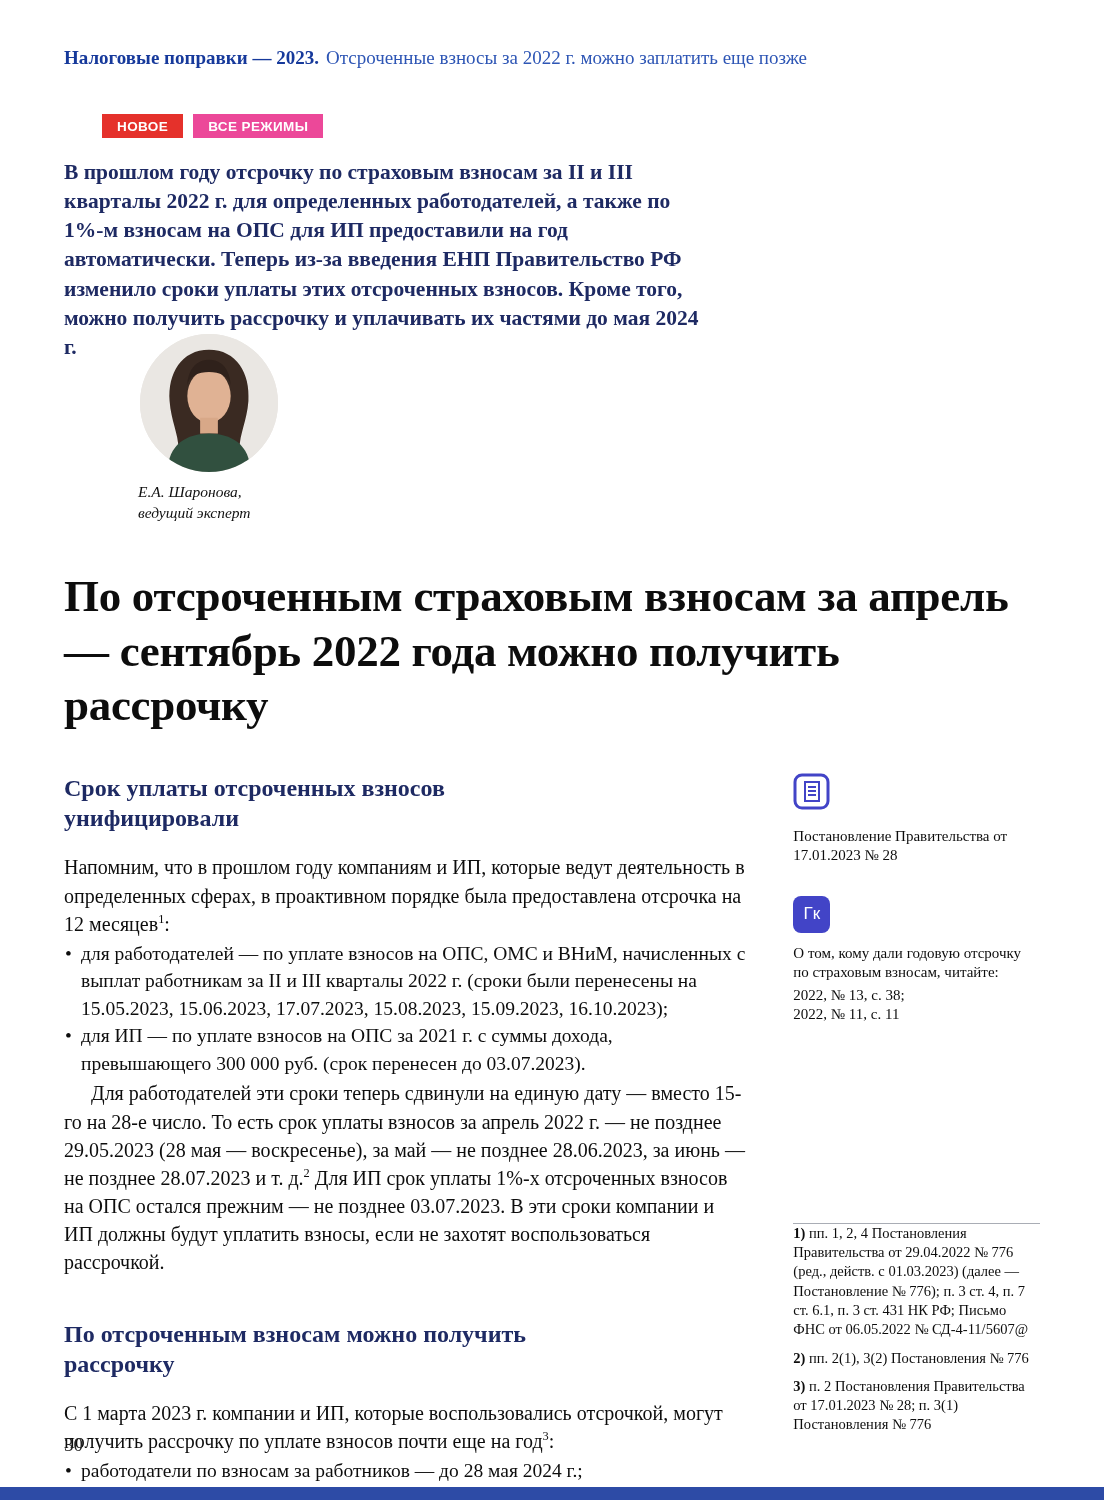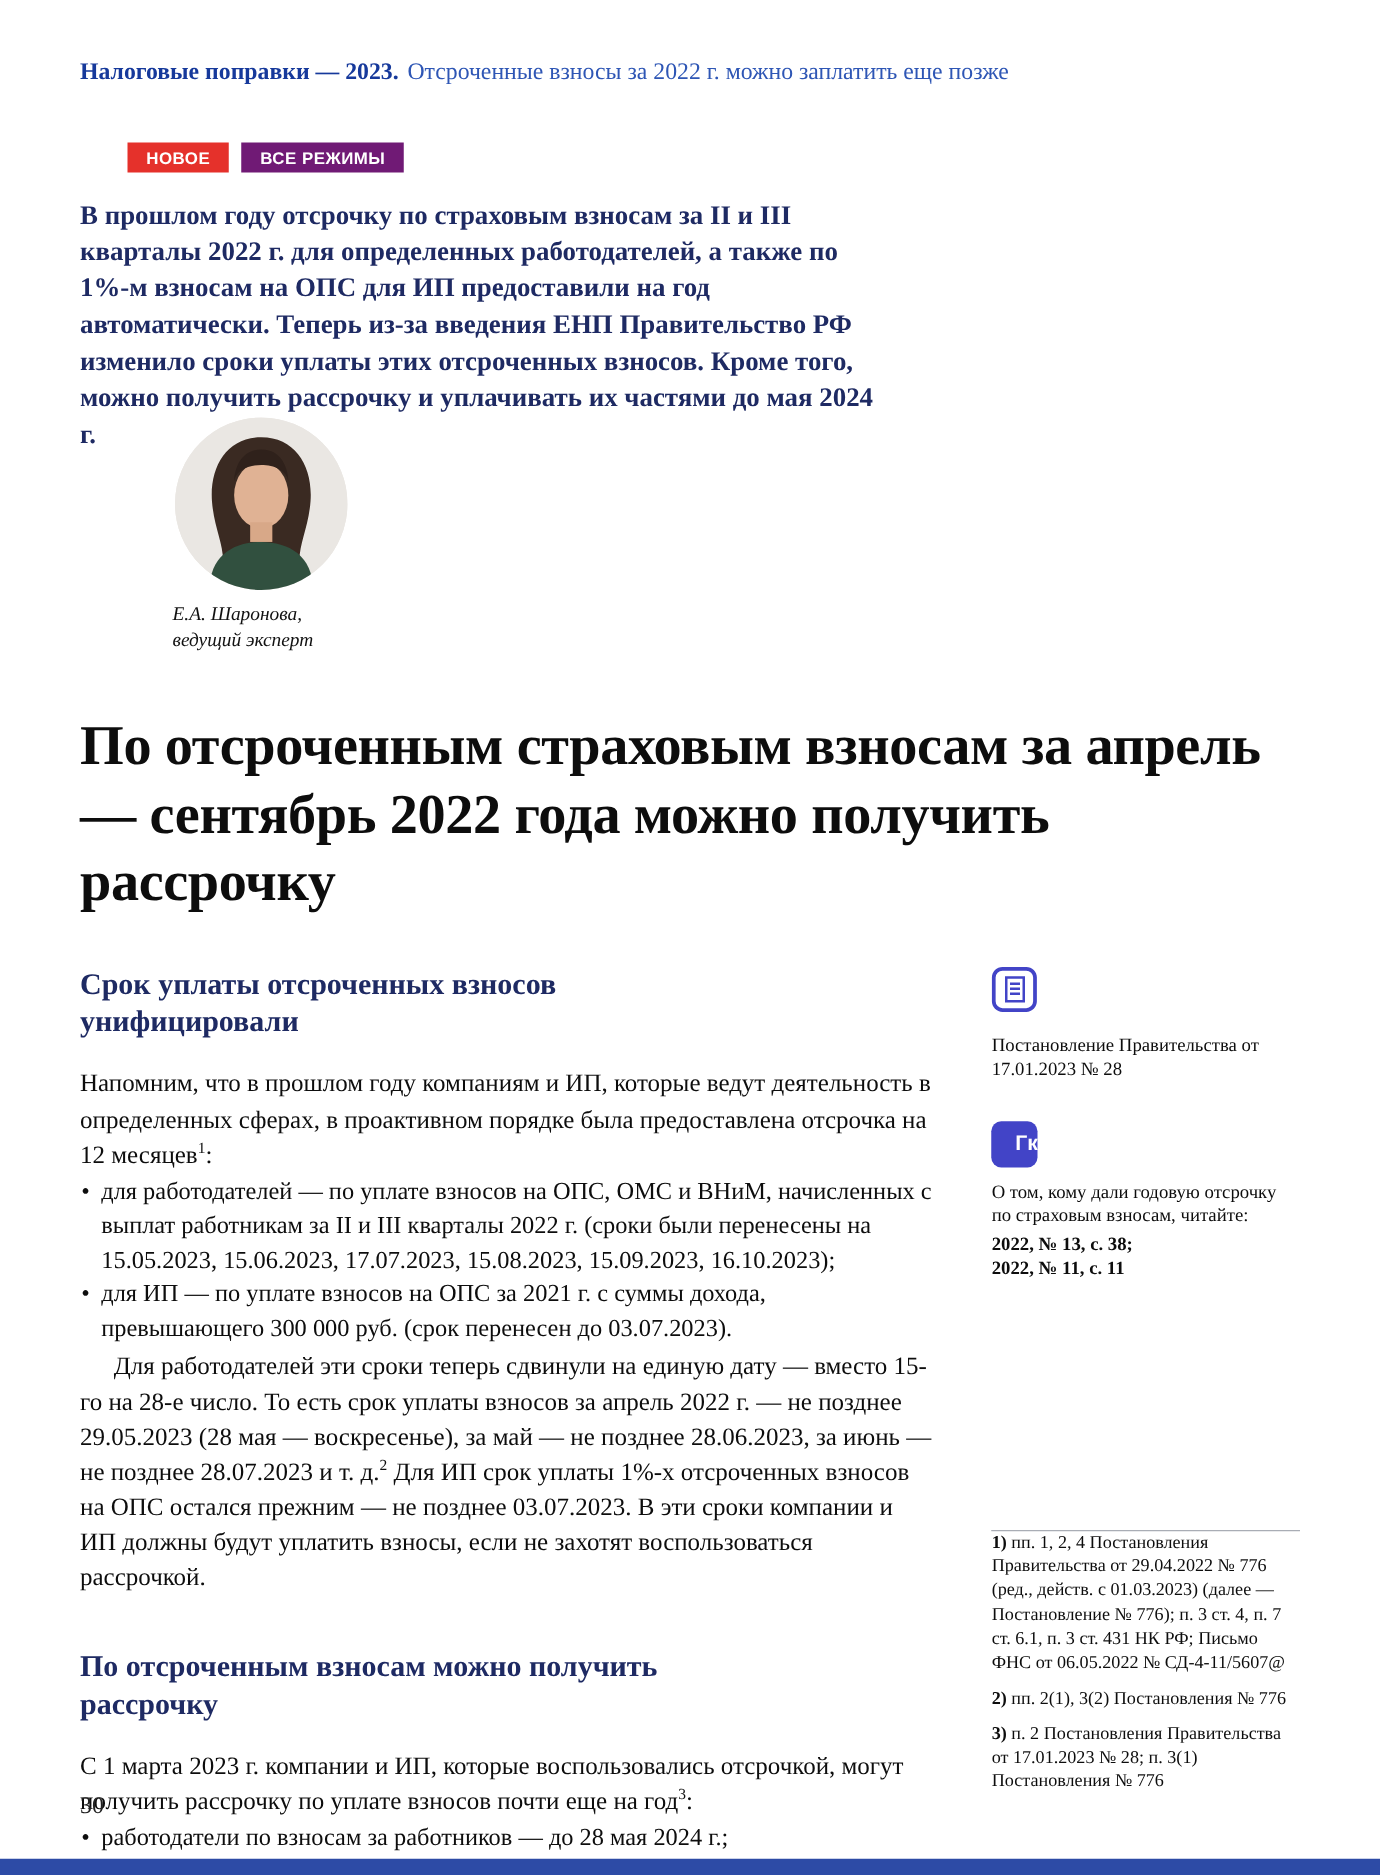--- a/index.html
+++ b/index.html
@@ -20,21 +20,21 @@
   .header-rest { color: #2e56b5; margin-left: 7px; }
 
   
   .badges { margin-top: 44px; display: flex; gap: 10px; margin-left: 38px; }
   .badge {
     color: #fff; font-family: "Liberation Sans", sans-serif;
     font-weight: 700; font-size: 13.5px; letter-spacing: .4px;
     padding: 5px 15px 4px 15px; display: inline-block;
   }
   .badge-red { background: #e5312b; }
-  .badge-indigo { background: #701a75; }
+  .badge-indigo { background: #ec4899; }
 
   
   .lead-row { margin-top: 20px; display: flex; flex-direction: column; }
   .lead {
     width: 650px; margin: 0;
     color: #1e2a63; font-weight: 700;
     font-size: 21.5px; line-height: 1.36;
   }
   .author { margin-left: 74px; width: 190px; margin-top: -28px; }
   .author-photo {
@@ -71,24 +71,24 @@
     font-size: 19.5px; line-height: 1.41;
   }
   .bullets li::before { content: "\2022"; position: absolute; left: 1px; }
 
   
   .side-block { line-height: 1.3; }
   .side-text { margin-top: 11px; }
   .gk-block { margin-top: 30px; }
   .gk-logo {
     width: 37px; height: 37px; background: #4244c7; border-radius: 8px;
-    color: #fff; font-family: "Liberation Sans", sans-serif; font-weight: 700;
-    font-size: 17px; display: flex; align-items: center; justify-content: flex-end;
+    color: #fff; font-family: "Liberation Sans", sans-serif; font-weight: 400;
+    font-size: 17px; display: flex; align-items: center; justify-content: center;
   }
-  .read-refs { font-weight: 700; margin-top: 3px; }
+  .read-refs { font-weight: 400; margin-top: 3px; }
   .read-refs div { line-height: 1.3; }
 
   .footnotes {
     margin-top: 198px; 
     border-top: 1px solid #a9adb5;
     font-size: 14.5px; line-height: 1.33;
   }
   .footnote { margin-bottom: 9px; }
   .fn-marker { font-weight: 700; }
 

